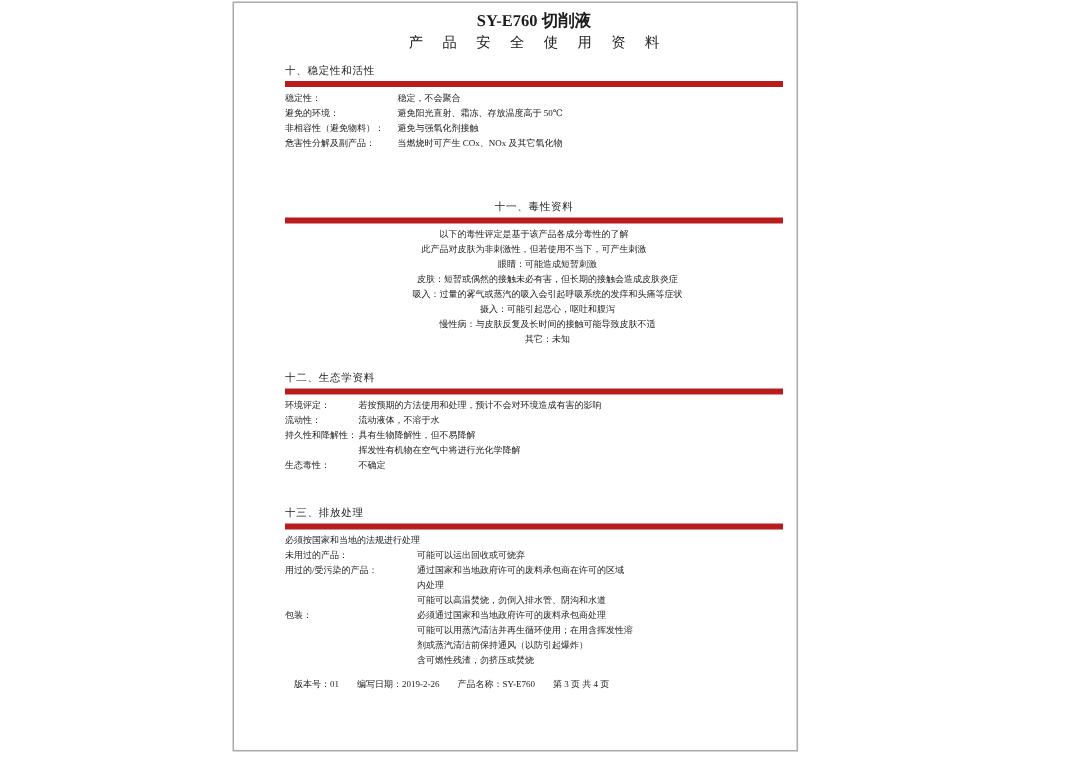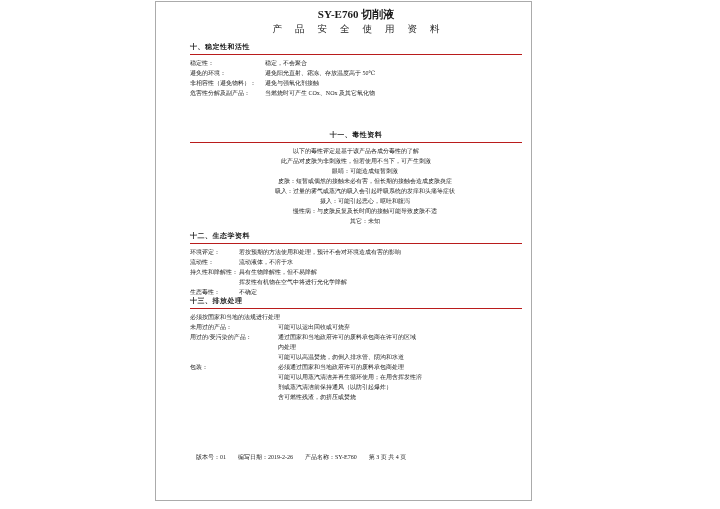--- a/index.html
+++ b/index.html
@@ -37,28 +37,28 @@
     font-size: 9.5px;
     line-height: 12px;
     font-weight: normal;
     letter-spacing: 13px;
     text-indent: 13px;
     white-space: nowrap;
   }
   .section { }
   .sec-0 { margin-top: 8px; }
   .sec-1 { margin-top: 33px; text-align: center; }
-  .sec-2 { margin-top: 6px; }
-  .sec-3 { }
+  .sec-2 { margin-top: 16px; }
+  .sec-3 { margin-top: 22px; }
   .section-heading {
     font-size: 7px;
     line-height: 9px;
-    font-weight: bold;
+    font-weight: normal;
     padding-bottom: 2px;
-    border-bottom: 1px solid #b91c1c;
+    border-bottom: 4px solid #b91c1c;
     letter-spacing: 0.5px;
   }
   .section-body {
     padding-top: 3px;
     font-size: 6px;
     line-height: 10px;
   }
   .text-line { white-space: nowrap; }
   .text-line.indent-1 { padding-left: 18px; }
   .kv-row { display: flex; }

